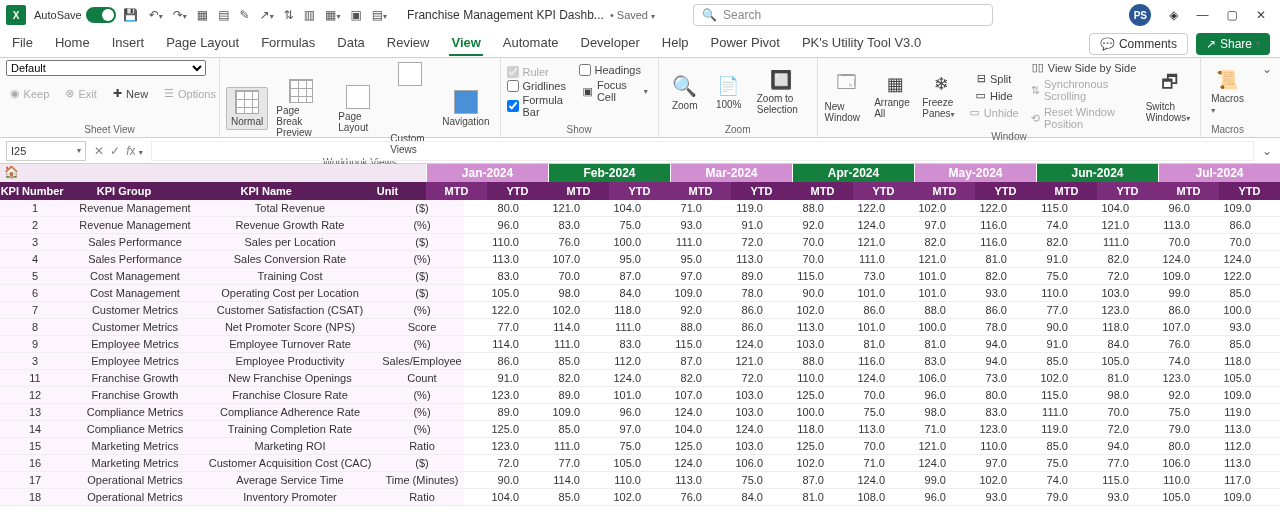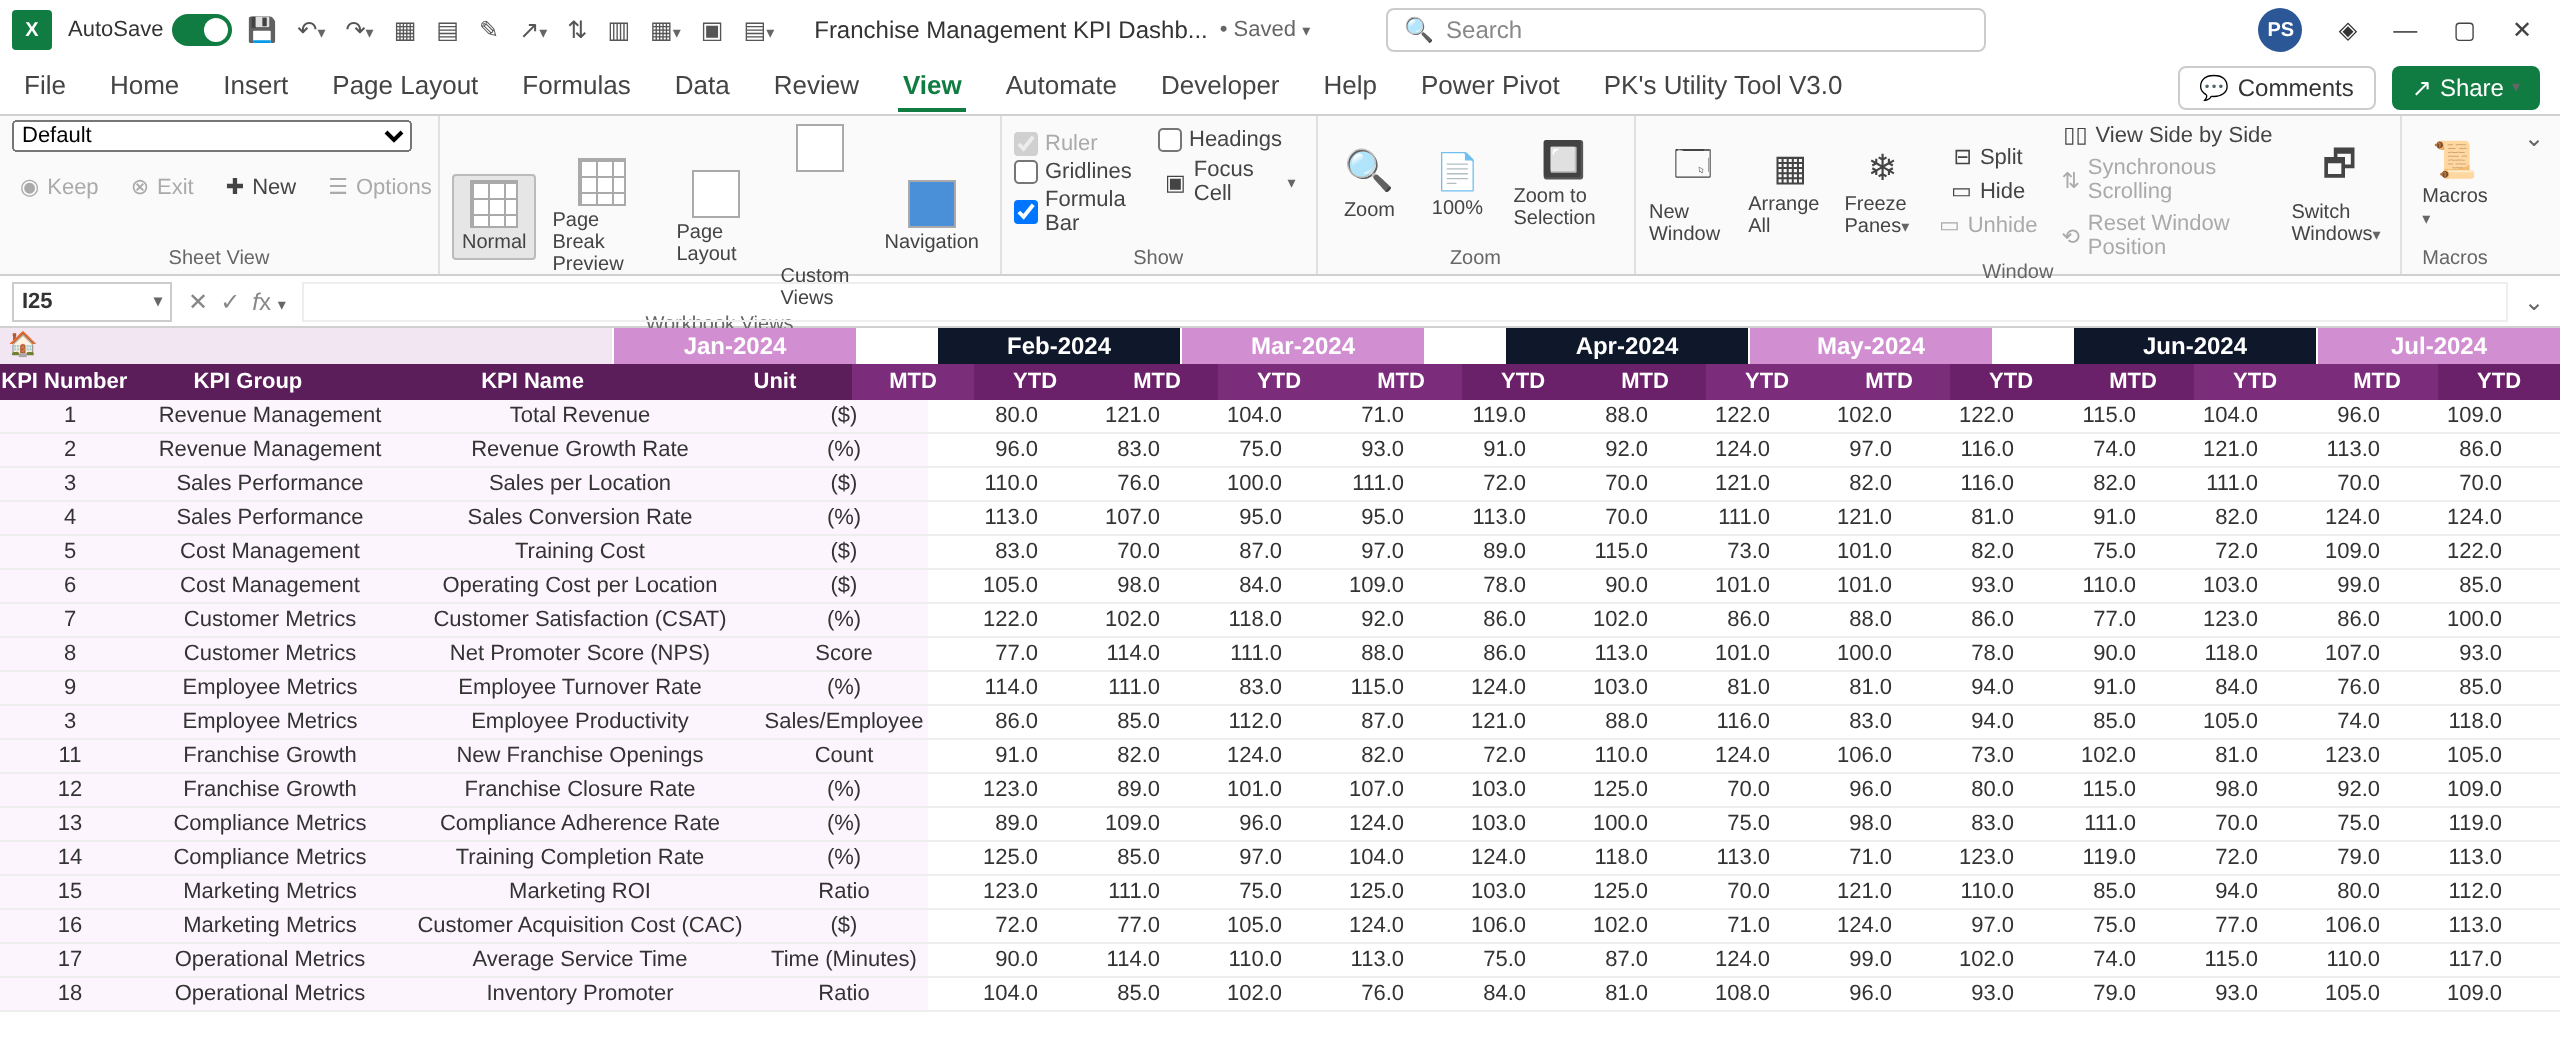--- a/index.html
+++ b/index.html
@@ -37,31 +37,31 @@
 .rbtn.active { background: #e6e6e6; border: 1px solid #bbb; border-radius: 2px; }
 .rcol { display: flex; flex-direction: column; gap: 2px; justify-content: center; }
 .chk { display: flex; align-items: center; gap: 4px; font-size: 11px; color: #444; }
 .chk input { width: 12px; height: 12px; }
 .chk.disabled { color: #aaa; }
 .ricon { width: 24px; height: 24px; border: 1px solid #aaa; background: #fff; display:inline-block;}
 .ricon.grid { background-image: linear-gradient(#aaa 1px, transparent 1px), linear-gradient(90deg, #aaa 1px, transparent 1px); background-size: 8px 8px; }
 
 
 .formula-bar { display: flex; align-items: center; height: 26px; border-bottom: 1px solid #d0d0d0; }
-.namebox { width: 80px; border: 1px solid #ccc; height: 20px; margin-left: 6px; padding: 0 4px; font-size: 11px; display:flex; align-items:center; justify-content:space-between;font-weight:bold;}
+.namebox { width: 80px; border: 1px solid #ccc; height: 20px; margin-left: 6px; padding: 0 4px; font-size: 11px; display:flex; align-items:center; justify-content:space-between;}
 .fx-controls { display: flex; align-items: center; gap: 6px; padding: 0 8px; color: #888; }
 .fx-input { flex: 1; height: 20px; border: 1px solid #eee; }
 
 
 .sheet { overflow: hidden; }
 .month-row { display: flex; }
 .left-stub { width: 464px; background: #f3e6f3; display:flex; align-items:center;}
 .home-ic { width:16px; height:16px; margin-left:4px; color:#7b2d7b;}
 .month-cell { width: 122px; text-align: center; background: #d18fd1; color: #fff; font-weight: bold; font-size: 12px; border-left: 1px solid #fff; padding: 2px 0; }
-.month-cell.alt { background: #0f172a; margin-left: 40px; }
+.month-cell.alt { background: #15803d; }
 .hdr-row { display: flex; background: #5b1e5b; color: #fff; font-size: 11px; font-weight: bold; }
 .hdr-row .c1 { width: 70px; text-align:center; padding:3px 0;}
 .hdr-row .c2 { width: 130px; text-align:center; padding:3px 0;}
 .hdr-row .c3 { width: 180px; text-align:center; padding:3px 0;}
 .hdr-row .c4 { width: 84px; text-align:center; padding:3px 0;}
 .hdr-row .mt { width: 61px; text-align:center; padding:3px 0; background:#7b2d7b;}
 .hdr-row .mt.alt { background:#6b2169;}
 .data-row { display: flex; font-size: 11px; border-bottom: 1px solid #eee; }
 .data-row .c1 { width: 70px; text-align:center; padding:2px 0; background:#fdf5fd;}
 .data-row .c2 { width: 130px; text-align:center; padding:2px 0; background:#fdf5fd;}

